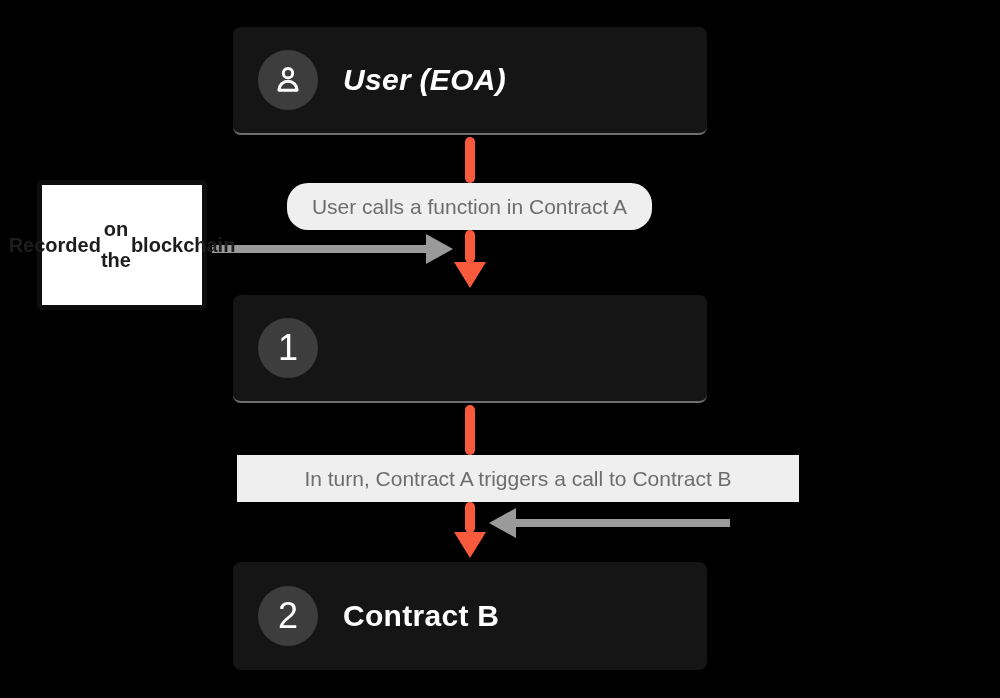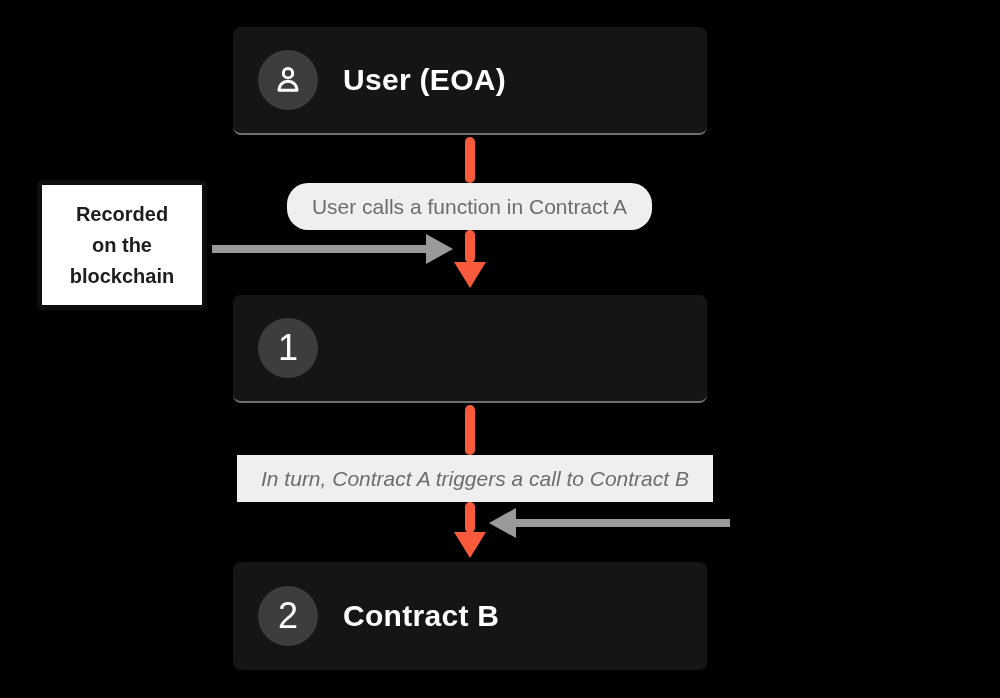--- a/index.html
+++ b/index.html
@@ -25,21 +25,21 @@
   }
   .node-label { color: #ffffff; font-size: 30px; font-weight: 700; letter-spacing: .3px; }
   
   .flow-label {
     position: absolute; background: var(--label_bg, #efefef);
     color: var(--label_text, #6d6d6d); font-size: 21px;
     display: flex; align-items: center; justify-content: center;
     white-space: nowrap; z-index: 3;
   }
   .flow-label.one { left: 287px; top: 183px; width: 365px; height: 47px; border-radius: 21px; }
-  .flow-label.two { left: 237px; top: 455px; width: 476px; height: 47px; font-style: italic; }
+  .flow-label.two { left: 237px; top: 455px; width: 562px; height: 47px; }
   
   .o-seg {
     position: absolute; left: 465px; width: 10px;
     background: var(--arrow_orange, #fa5a3c); border-radius: 5px; z-index: 2;
   }
   .o-head {
     position: absolute; left: 454px; width: 0; height: 0; z-index: 2;
     border-left: 16px solid transparent; border-right: 16px solid transparent;
     border-top: 26px solid var(--arrow_orange, #fa5a3c);
   }
@@ -52,34 +52,34 @@
   }
   .g-head.left {
     border-top: 15px solid transparent; border-bottom: 15px solid transparent;
     border-right: 27px solid var(--arrow_gray, #9a9a9a);
   }
   
   .note {
     position: absolute; background: #ffffff;
     border: 5px solid var(--note_border, #0d0d0d); border-radius: 5px;
     color: var(--note_text, #1d1d1d); font-weight: 700; text-align: center;
-    display: flex; flex-direction: column; align-items: center; justify-content: center;
+    display: flex; flex-direction: row; align-items: center; justify-content: center;
     z-index: 2;
   }
   .note.left-note  { left: 37px;  top: 180px; width: 170px; height: 130px; font-size: 20px; line-height: 31px; }
   .note.right-note { left: 728px; top: 438px; width: 234px; height: 160px; font-size: 19px; line-height: 31px; }
   .note span { display: block; }
   .user-icon-svg { width: 34px; height: 34px; display: block; }
 </style>
 </head>
 <body>
 
 <div class="stage">
 
-  <div class="node underlined" style="top:27px;">
+  <div class="node underlined" style="top:27px;font-style:italic;">
     <div class="badge">
       <svg class="user-icon-svg" viewBox="0 0 24 24" fill="none" stroke="#ffffff" stroke-width="2.1" stroke-linecap="round" stroke-linejoin="round">
         <circle cx="12" cy="7.2" r="3.3"></circle>
         <path d="M5.6 19.2 C5.6 15.7 8.4 12.9 12 12.9 C15.6 12.9 18.4 15.7 18.4 19.2 Z"></path>
       </svg>
     </div>
     <div class="node-label">User (EOA)</div>
   </div>
 
   <div class="o-seg" style="top:137px; height:46px;"></div>

